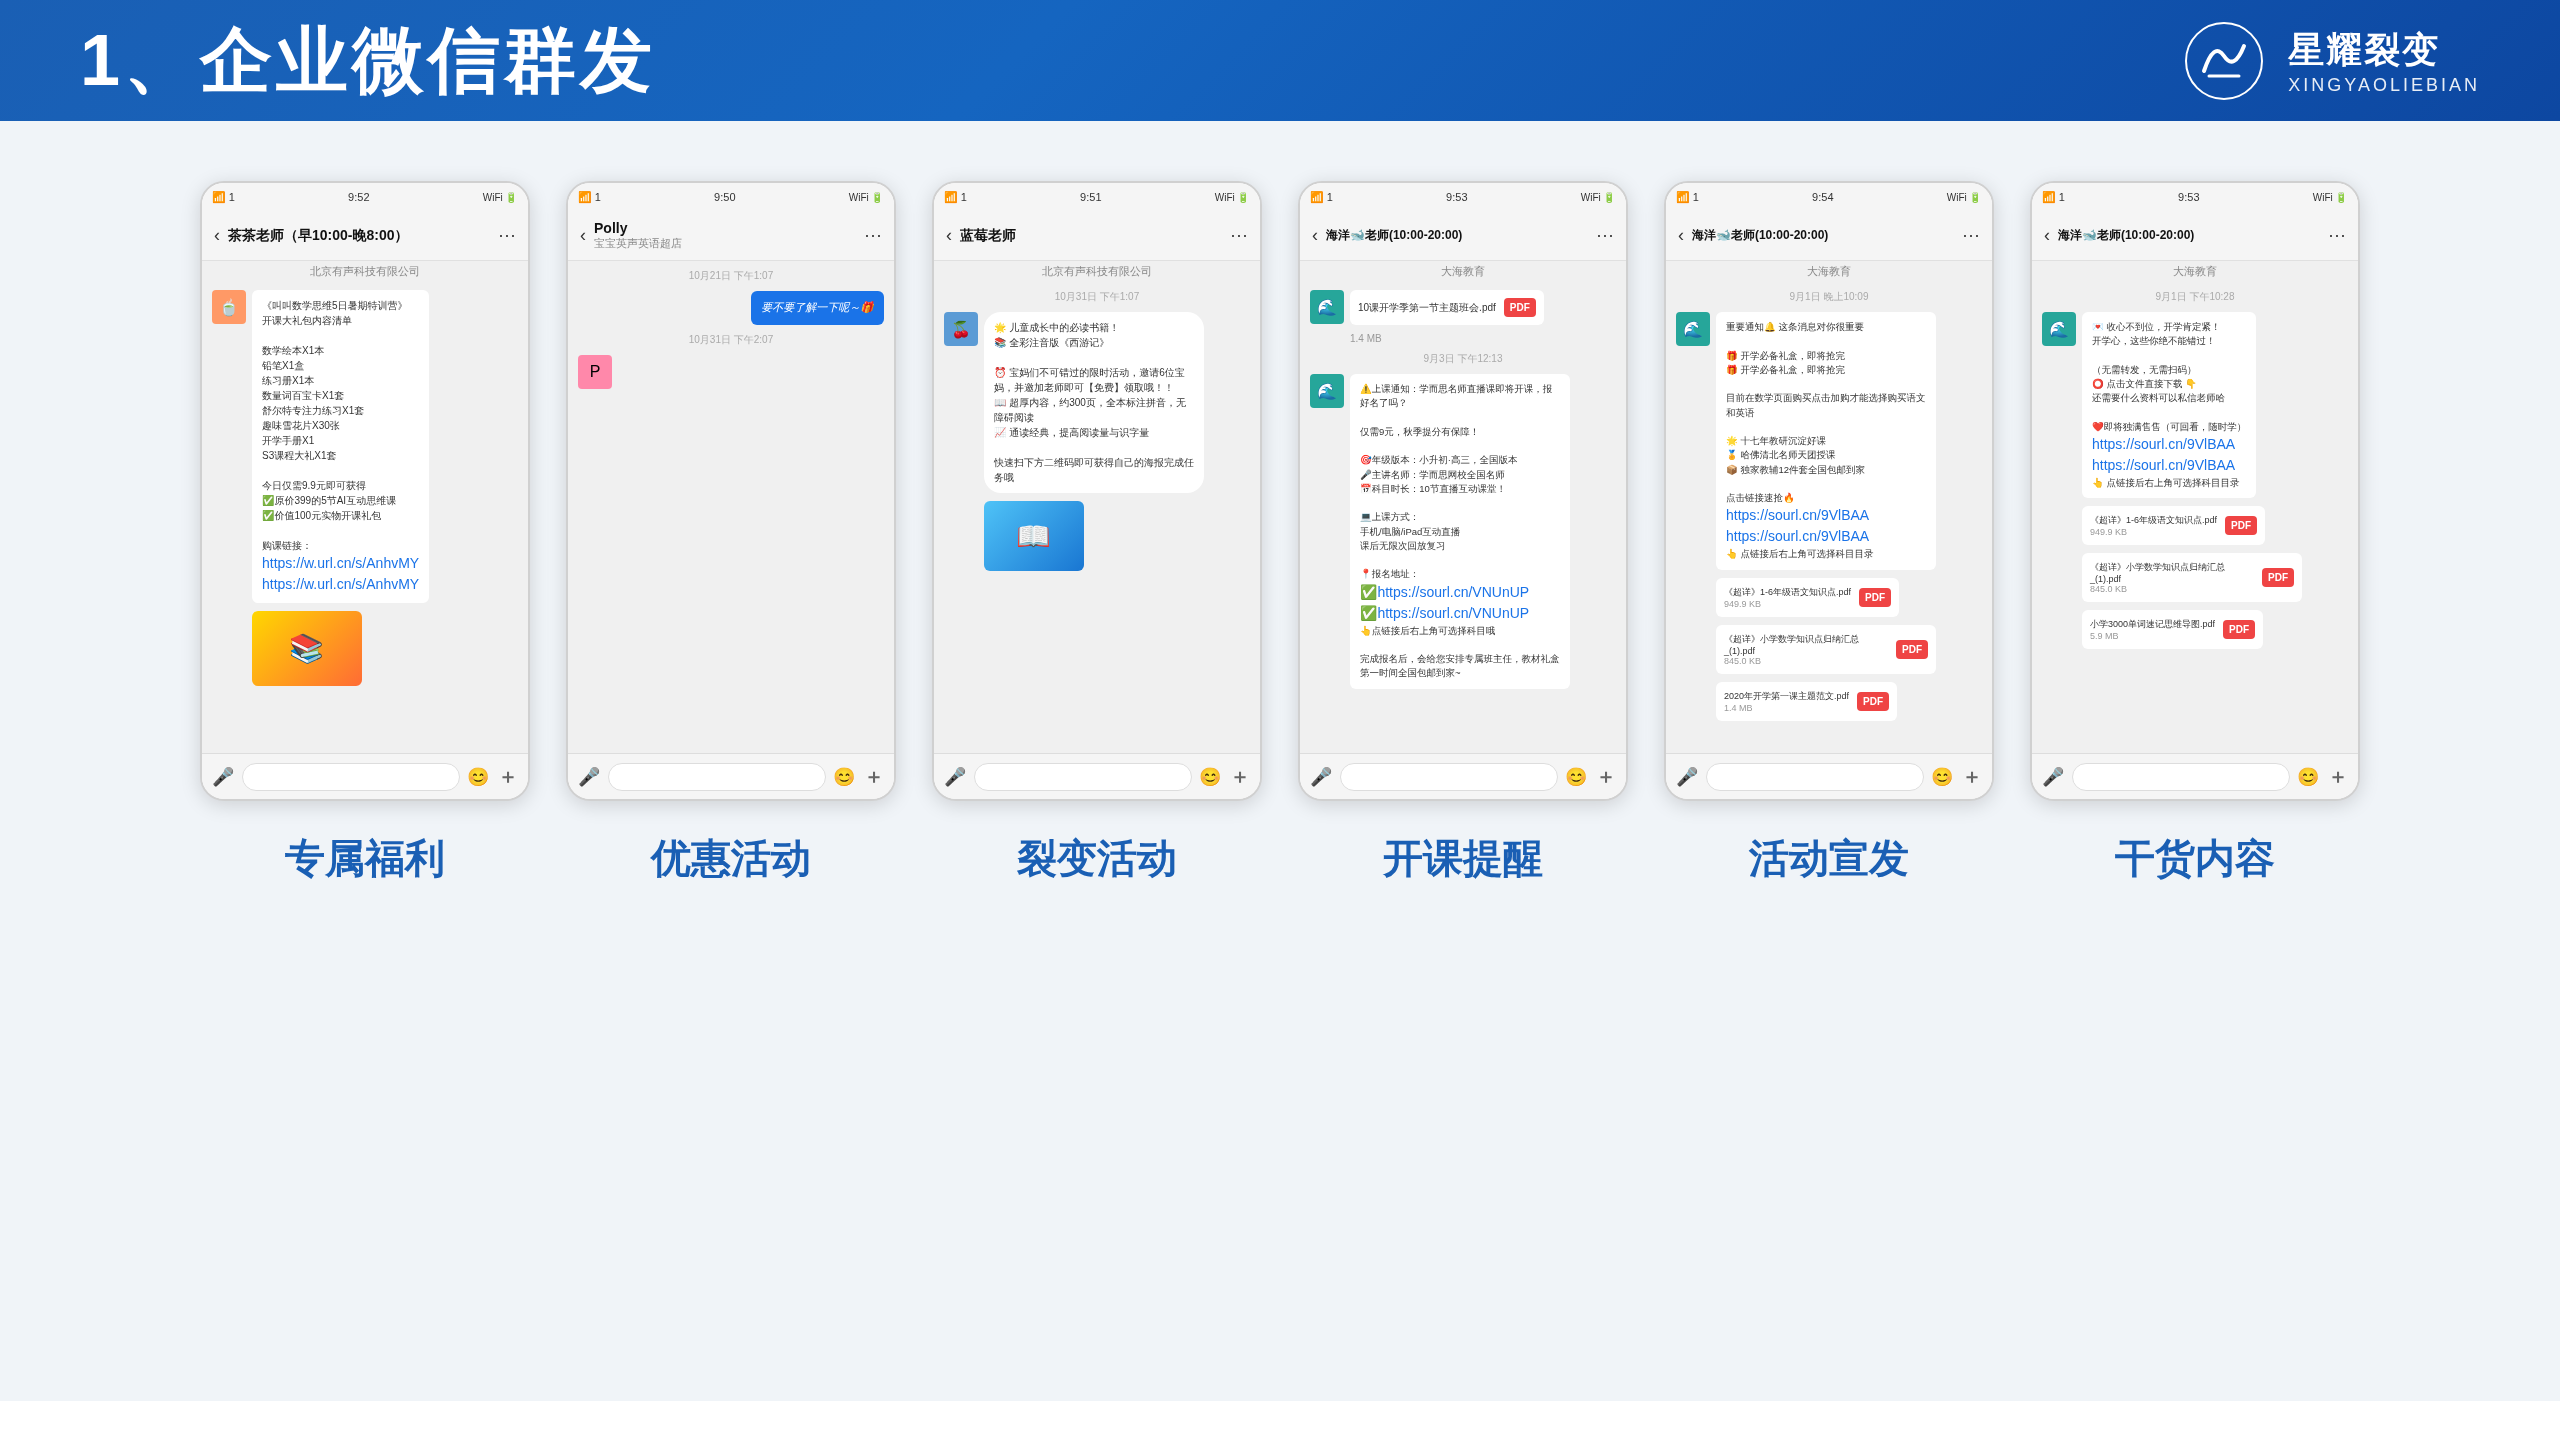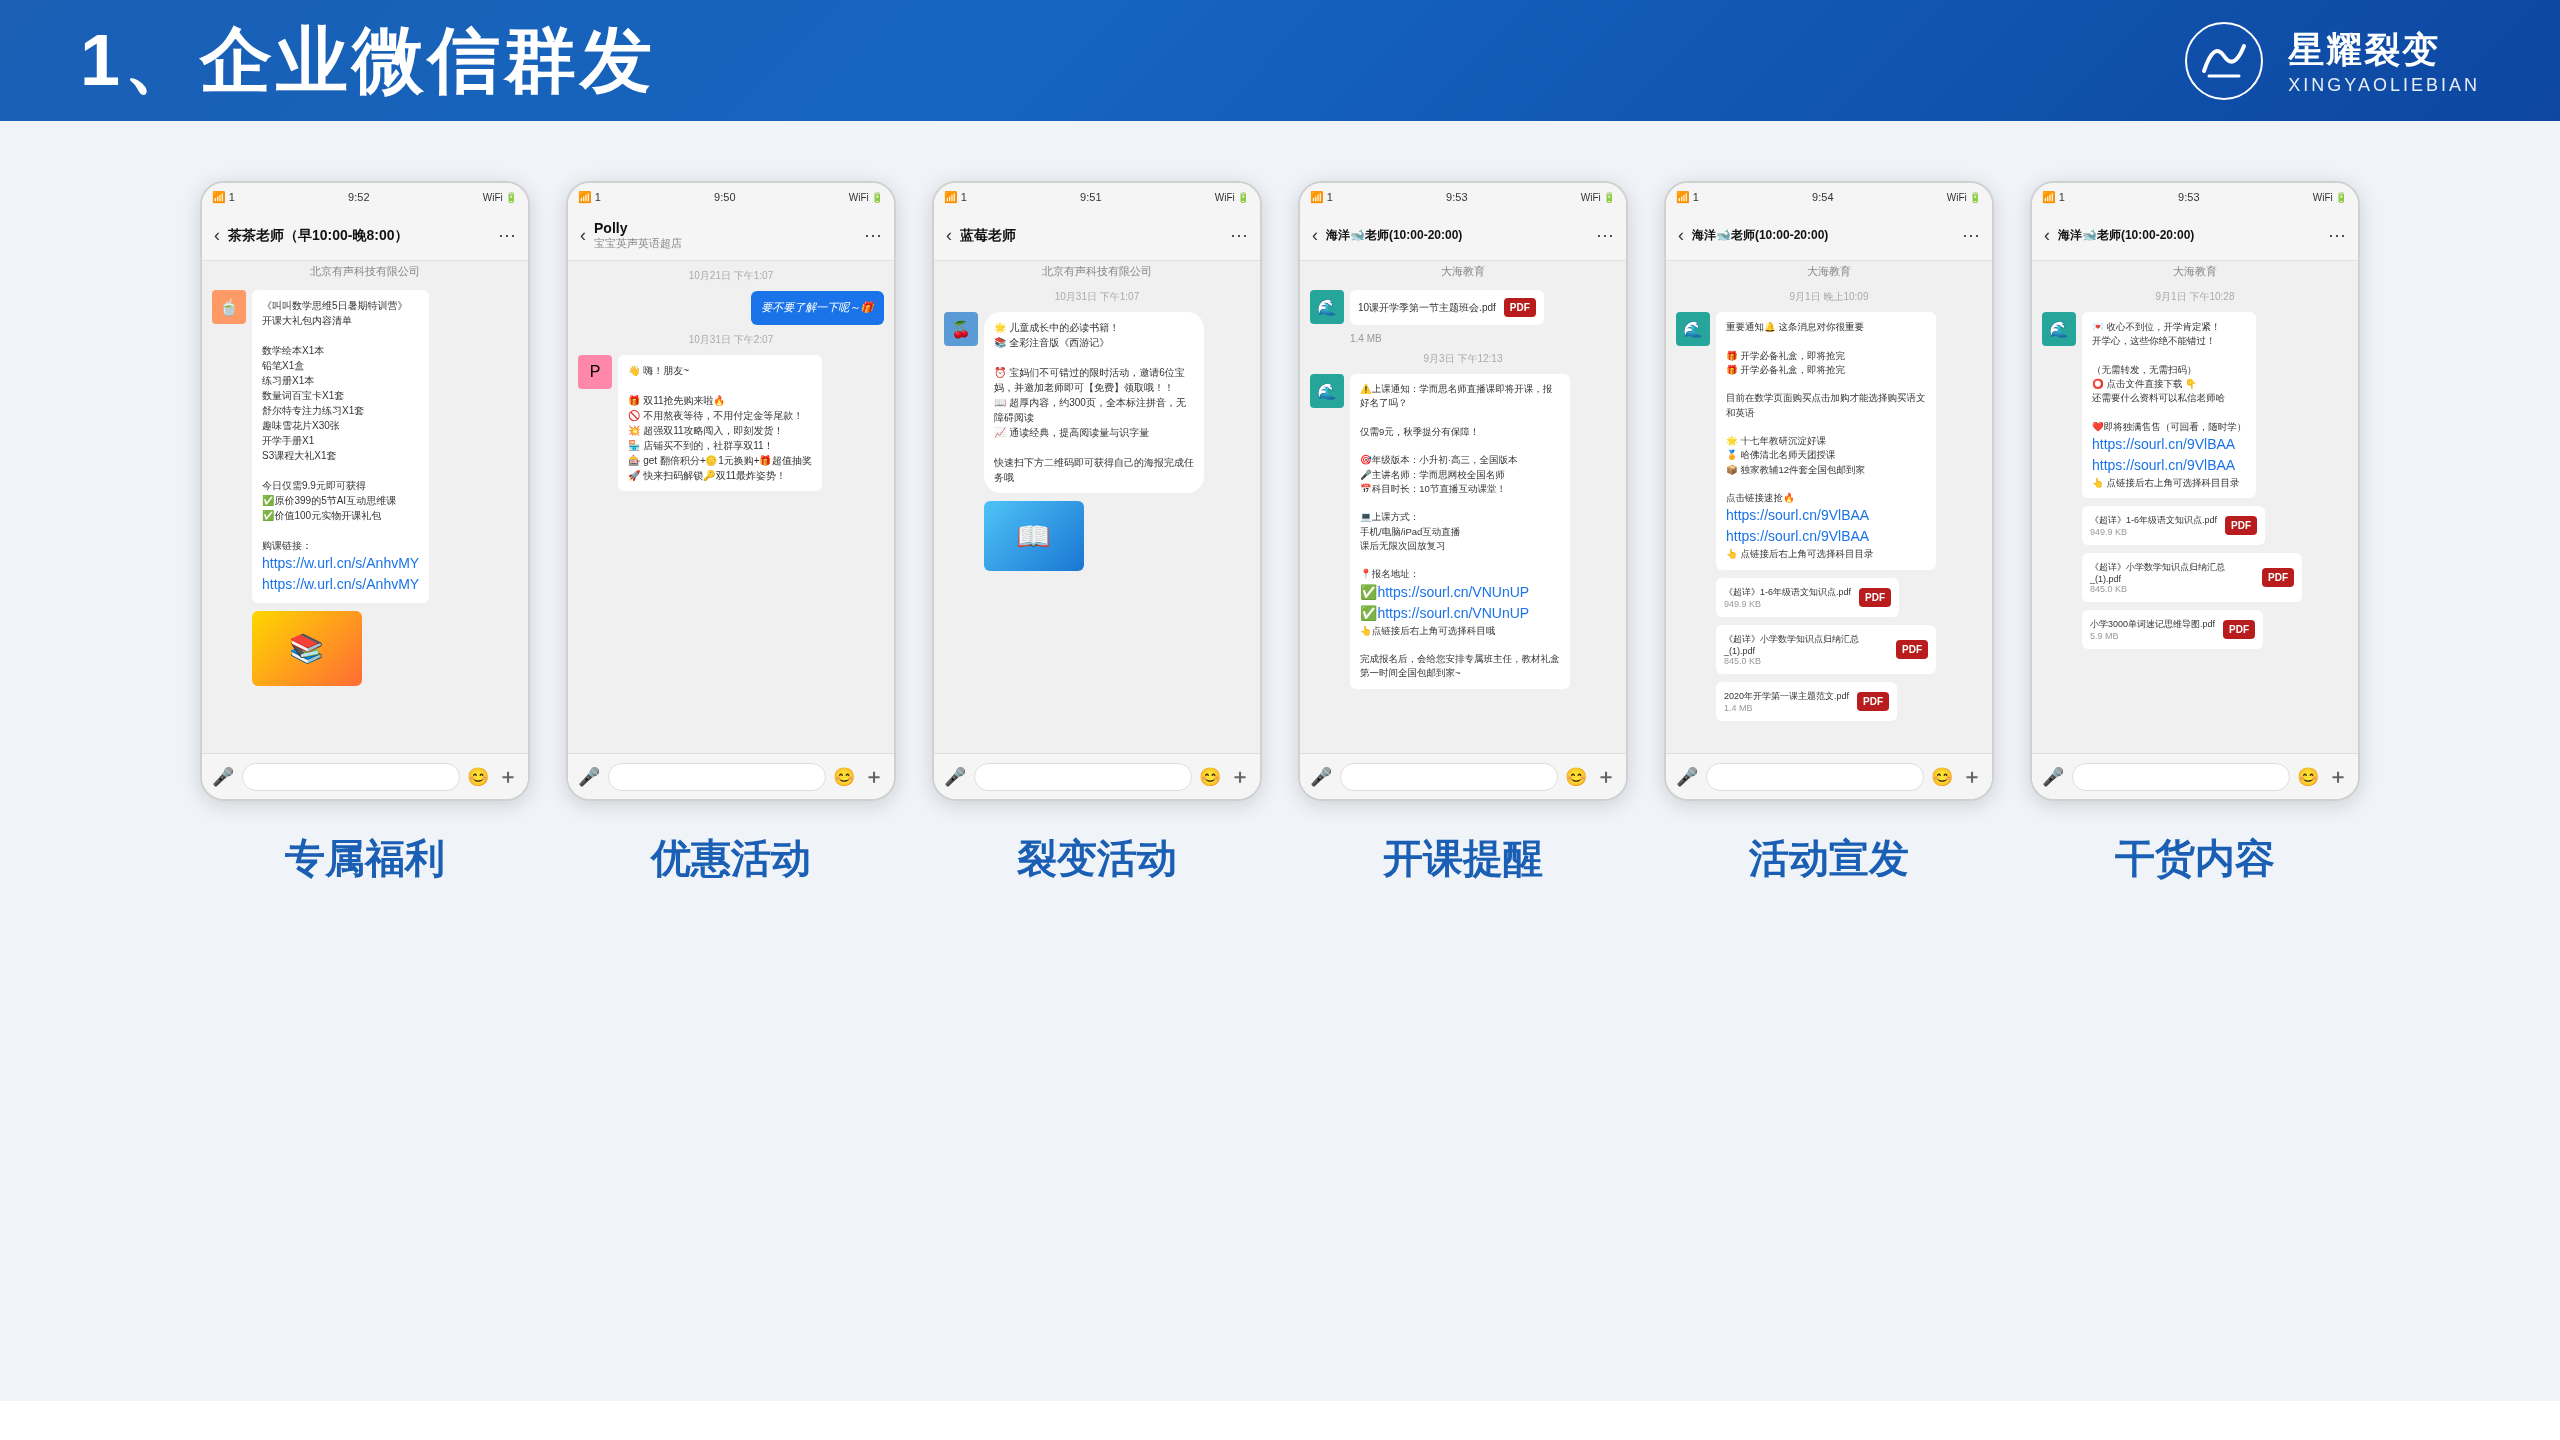--- a/index.html
+++ b/index.html
@@ -187,21 +187,21 @@
     .pdf-attachment {
       display: flex;
       align-items: center;
       gap: 8px;
       background: white;
       border-radius: 6px;
       padding: 8px;
       max-width: 220px;
     }
     .pdf-icon {
-      background: #b91c1c;
+      background: #ef4444;
       color: white;
       font-size: 10px;
       font-weight: bold;
       padding: 4px 6px;
       border-radius: 4px;
     }
 
     
     .chat-input-bar {
       height: 46px;
@@ -321,29 +321,20 @@
           <span class="chat-more">···</span>
         </div>
         <div class="chat-body">
           <div class="msg-time">10月21日 下午1:07</div>
           <div class="msg-outgoing">
             <div class="msg-bubble blue" style="font-size:11px;font-style:italic;">要不要了解一下呢～🎁</div>
           </div>
           <div class="msg-time">10月31日 下午2:07</div>
           <div class="msg-incoming">
             <div class="msg-avatar" style="background:#ff88aa;">P</div>
-            <div class="msg-bubble" style="font-size:10px; line-height:1.5;">
-              👋 嗨！朋友~<br><br>
-              🎁 双11抢先购来啦🔥<br>
-              🚫 不用熬夜等待，不用付定金等尾款！<br>
-              💥 超强双11攻略闯入，即刻发货！<br>
-              🏪 店铺买不到的，社群享双11！<br>
-              🎰 get 翻倍积分+🪙1元换购+🎁超值抽奖<br>
-              🚀 快来扫码解锁🔑双11最炸姿势！
-            </div>
           </div>
         </div>
         <div class="chat-input-bar">
           <span class="input-voice">🎤</span>
           <div class="input-field"></div>
           <span class="input-emoji">😊</span>
           <span class="input-plus">＋</span>
         </div>
       </div>
       <div class="phone-label">优惠活动</div>

